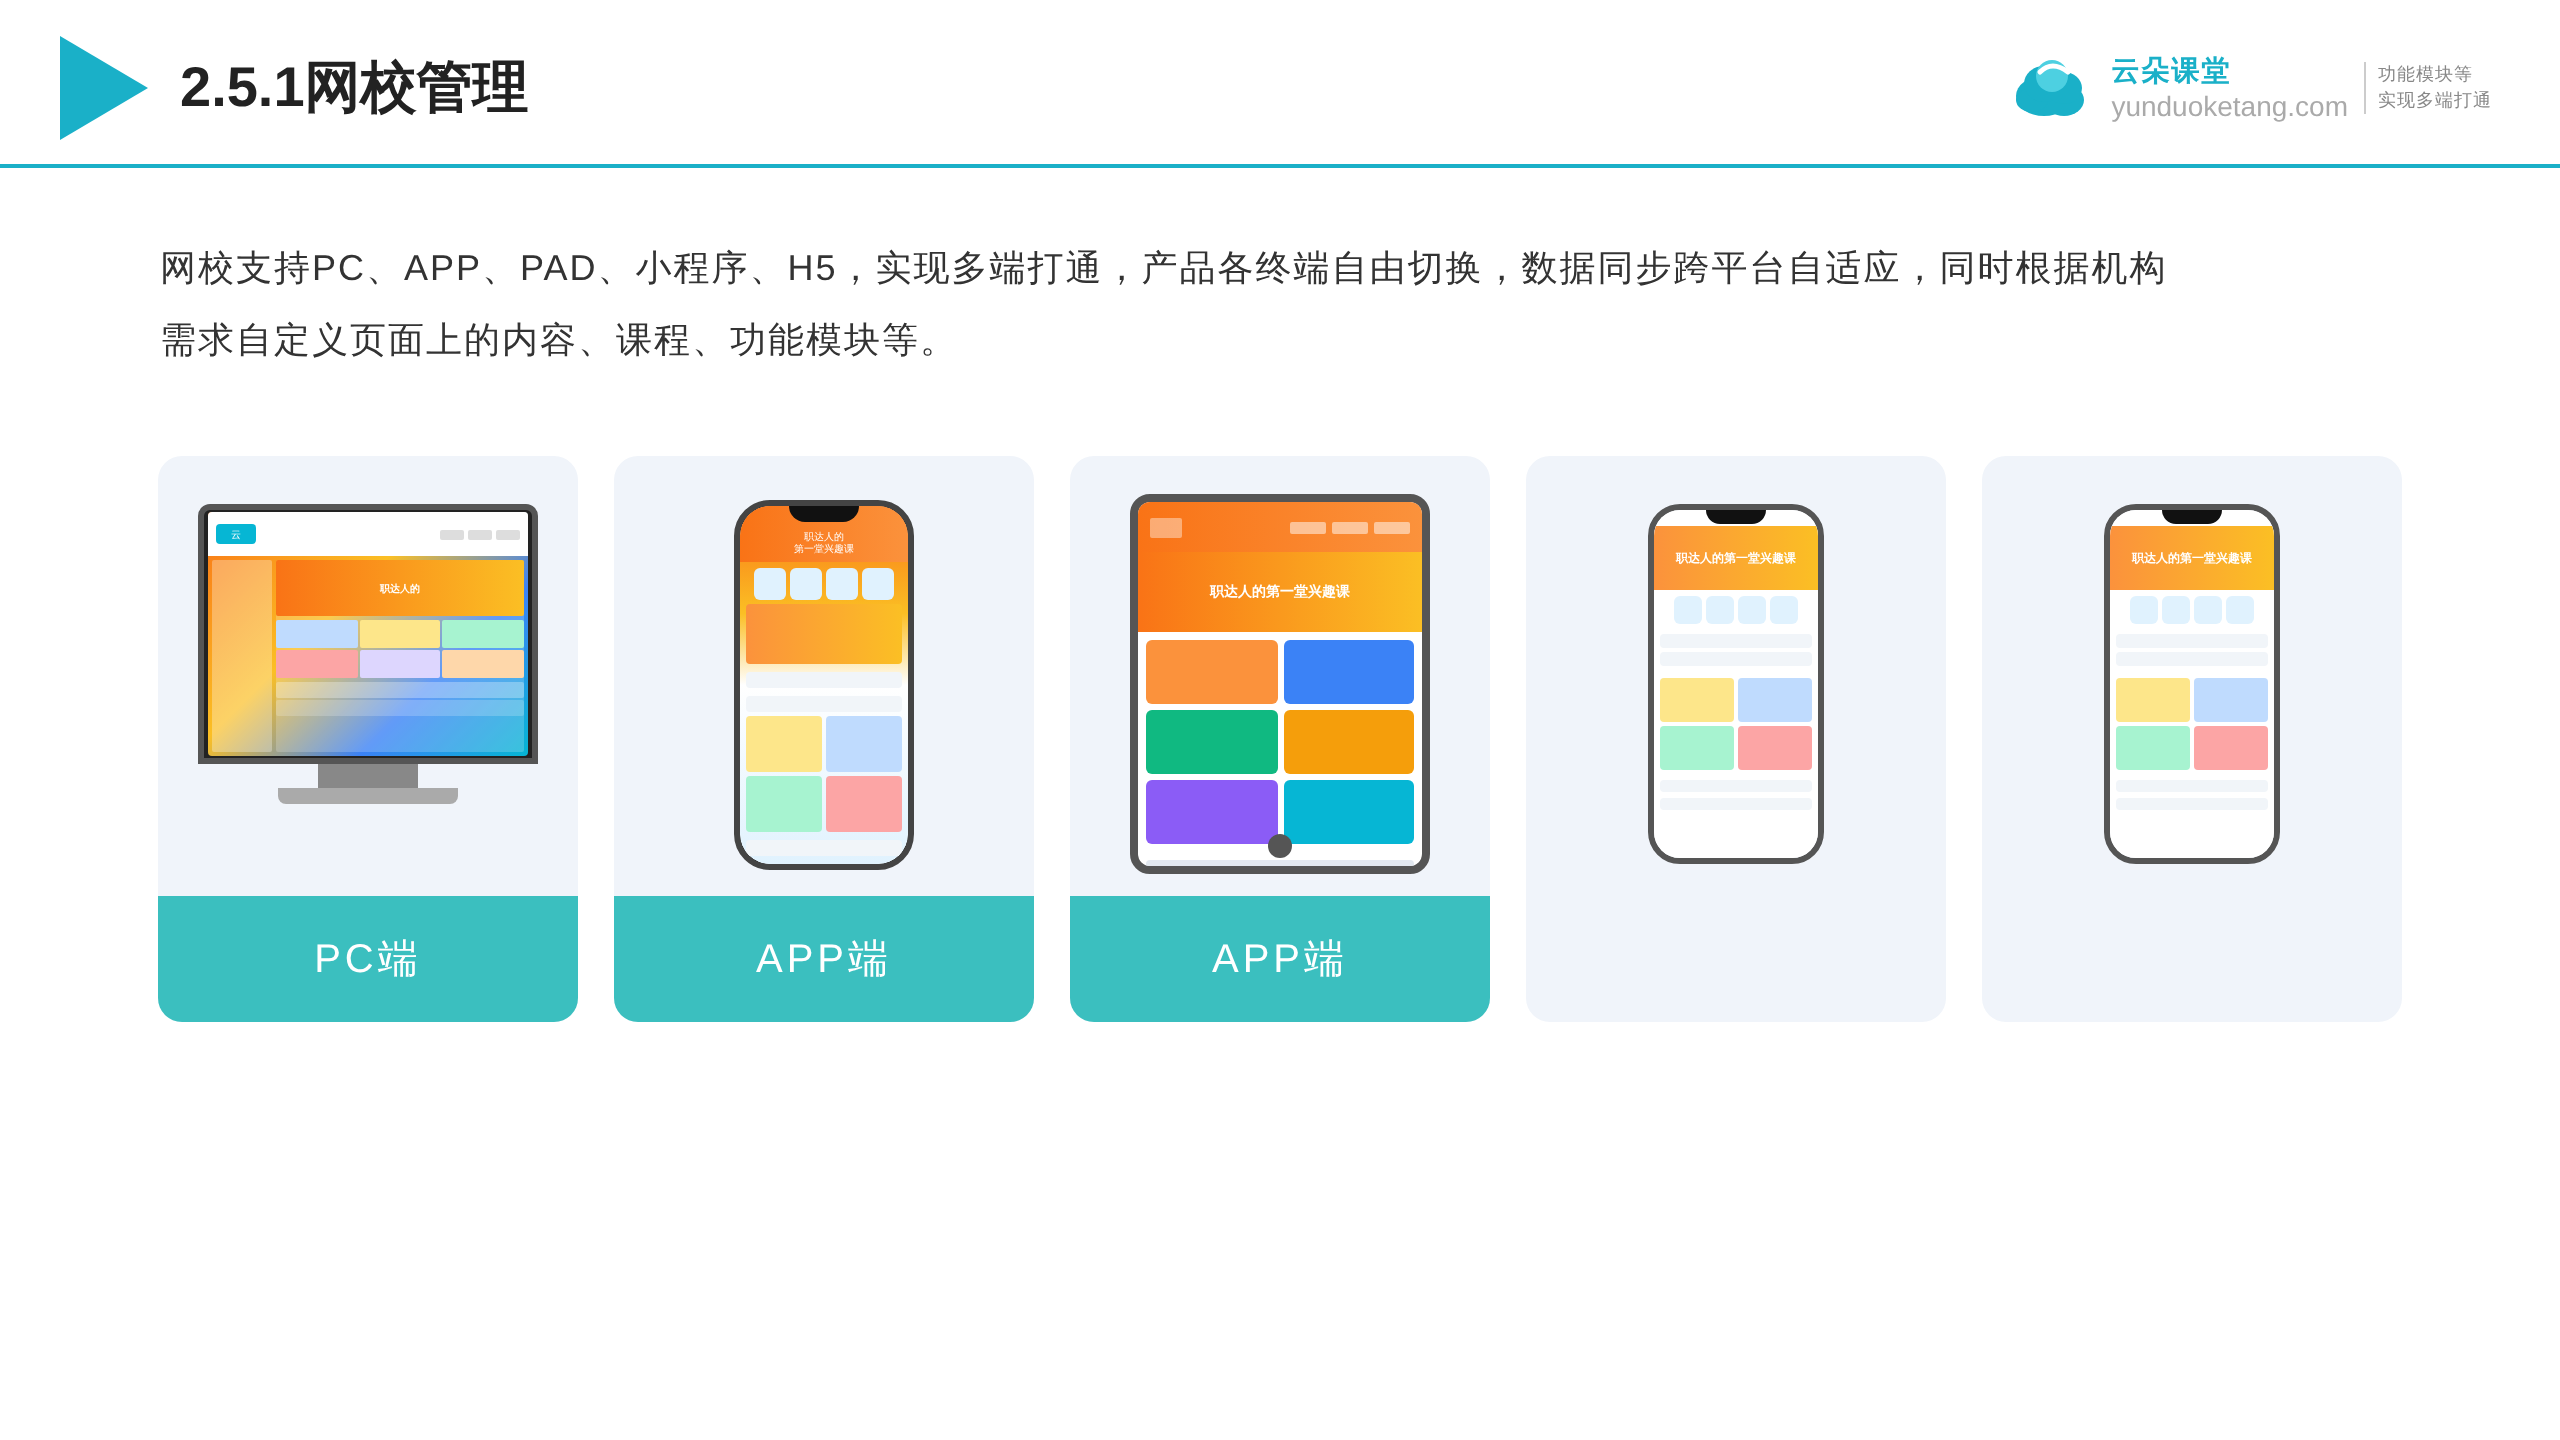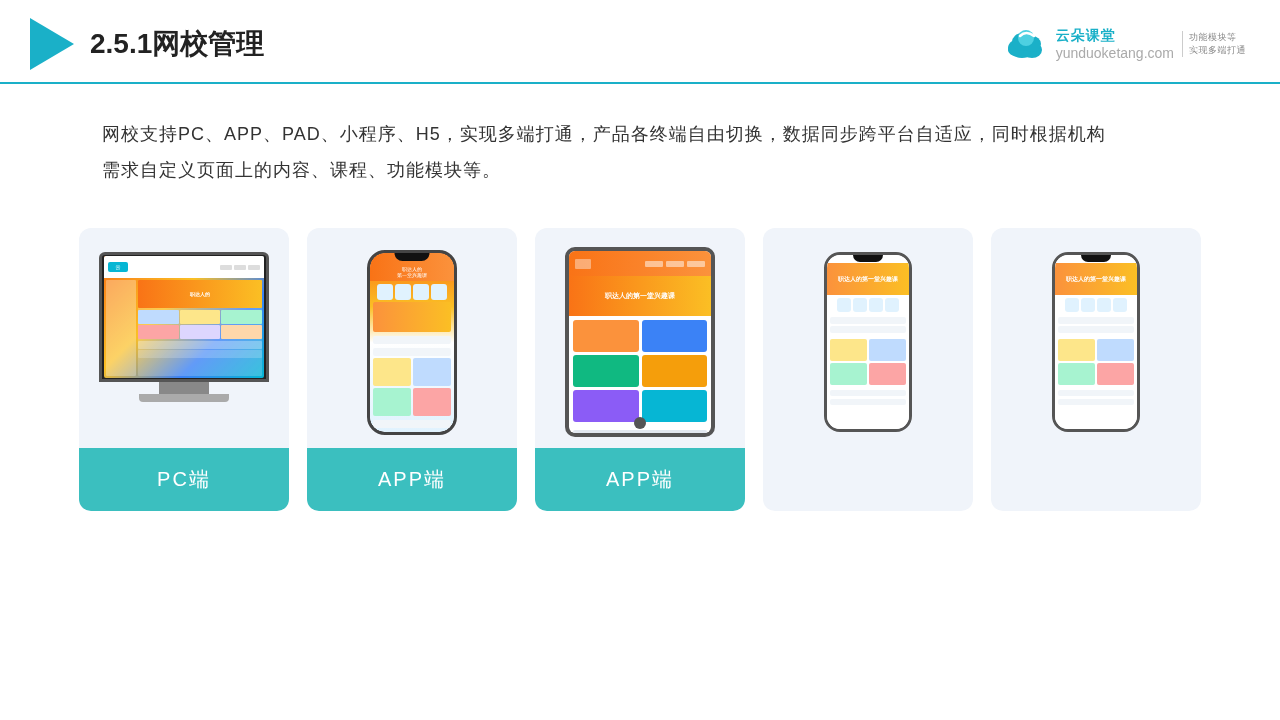--- a/index.html
+++ b/index.html
@@ -73,21 +73,20 @@
       color: #aaa;
     }
 
     
     .description {
       padding: 32px 80px 20px 80px;
       font-size: 18px;
       color: #333;
       line-height: 2;
       letter-spacing: 1px;
-      margin-left: 22px;
     }
 
     
     .cards-container {
       display: flex;
       gap: 18px;
       padding: 20px 60px 30px 60px;
       justify-content: center;
     }
 

